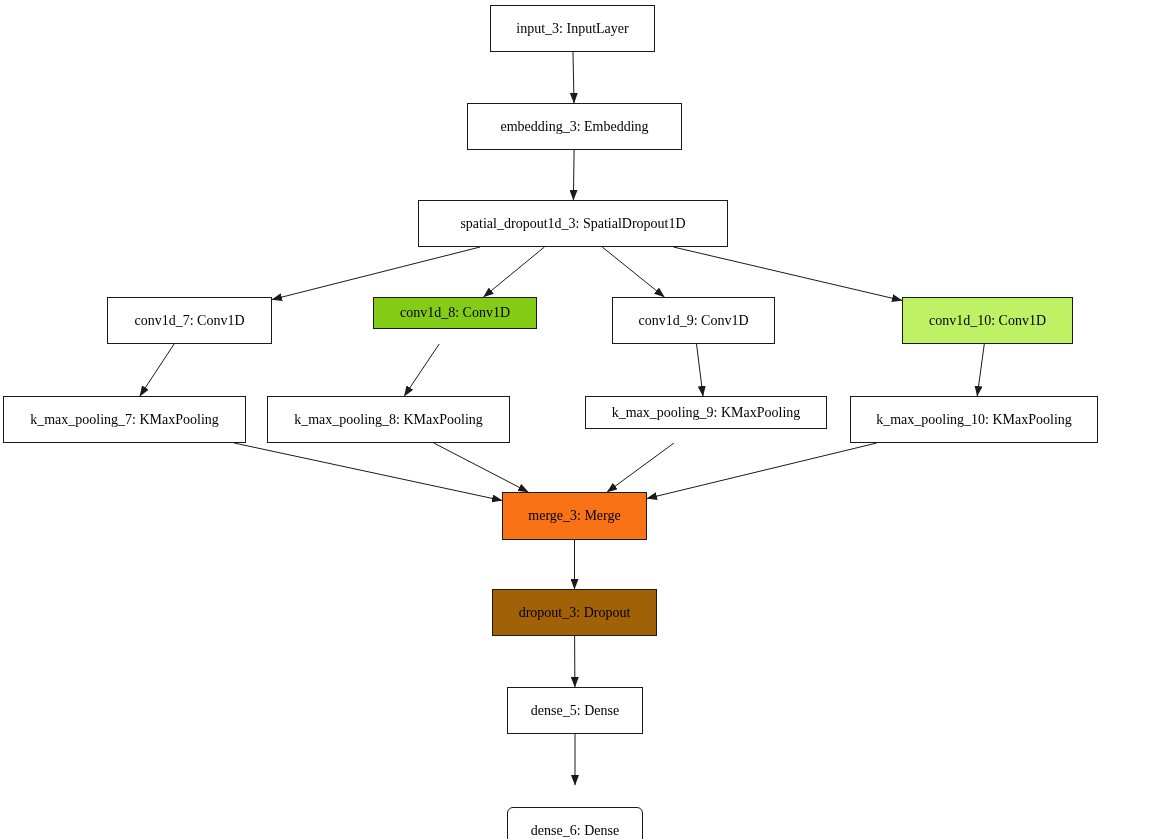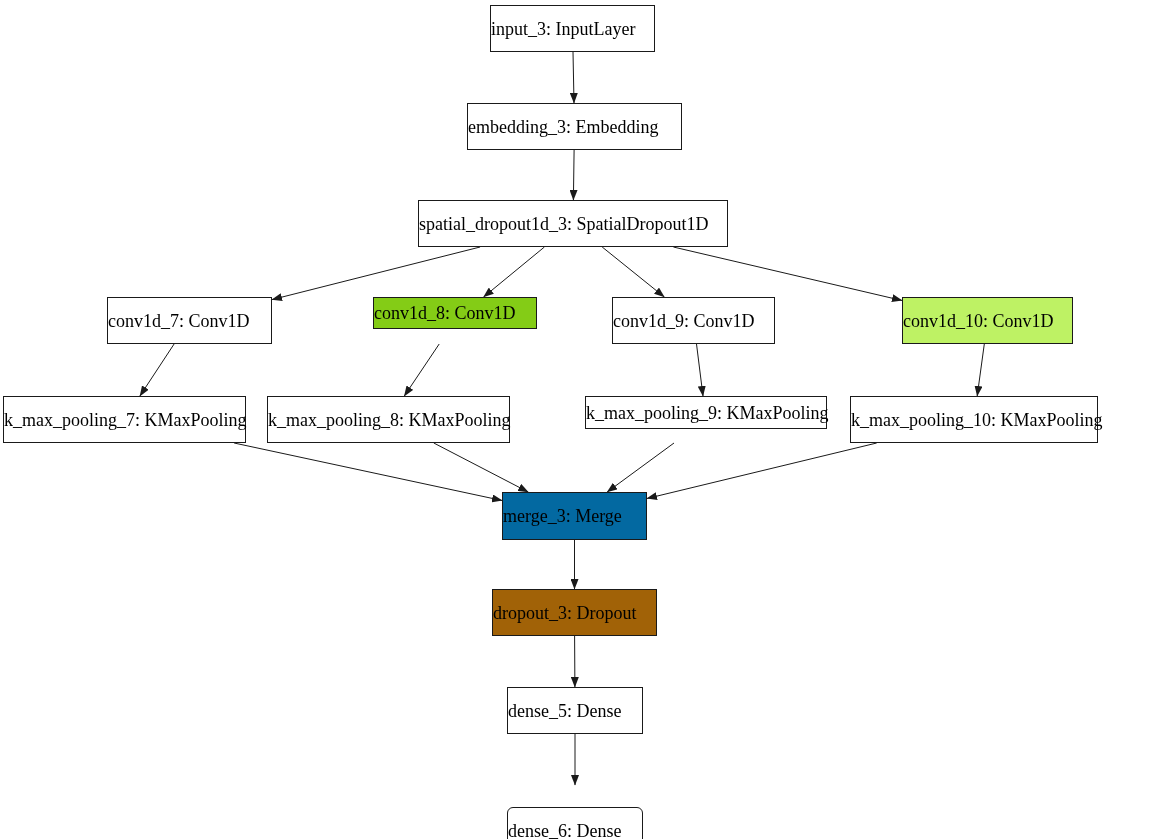--- a/index.html
+++ b/index.html
@@ -27,21 +27,22 @@
     height: 839px;
     display: block;
   }
   .node {
     position: absolute;
     box-sizing: border-box;
     background: #ffffff;
     border: 1px solid #1a1a1a;
     display: flex;
     align-items: center;
-    font-size: 18px;
+    justify-content: center;
+    font-size: 14px;
     line-height: 1;
     color: #000000;
     white-space: nowrap;
     text-align: center;
   }
   .edge-line {
     stroke: #1a1a1a;
     stroke-width: 1;
     fill: none;
   }
@@ -101,21 +102,21 @@
     </div>
     <div class="node" style="left: 267px; top: 396px; width: 243px; height: 47px; background: rgb(255, 255, 255); border-color: rgb(26, 26, 26);">
       <span>k_max_pooling_8: KMaxPooling</span>
     </div>
     <div class="node" style="left: 585px; top: 396px; width: 242px; height: 33px; background: rgb(255, 255, 255); border-color: rgb(26, 26, 26);">
       <span>k_max_pooling_9: KMaxPooling</span>
     </div>
     <div class="node" style="left: 850px; top: 396px; width: 248px; height: 47px; background: rgb(255, 255, 255); border-color: rgb(26, 26, 26);">
       <span>k_max_pooling_10: KMaxPooling</span>
     </div>
-    <div class="node" style="left: 502px; top: 492px; width: 145px; height: 48px; background: #0369a1; border-color: rgb(26, 26, 26);">
+    <div class="node" style="left: 502px; top: 492px; width: 145px; height: 48px; background: #f97316; border-color: rgb(26, 26, 26);">
       <span>merge_3: Merge</span>
     </div>
     <div class="node" style="left: 492px; top: 589px; width: 165px; height: 47px; background: #a16207; border-color: rgb(26, 26, 26);">
       <span>dropout_3: Dropout</span>
     </div>
     <div class="node" style="left: 507px; top: 687px; width: 136px; height: 47px; background: rgb(255, 255, 255); border-color: rgb(26, 26, 26);">
       <span>dense_5: Dense</span>
     </div>
     <div class="node" style="left: 507px; top: 807px; width: 136px; height: 47px; background: rgb(255, 255, 255); border-color: rgb(26, 26, 26); border-radius: 6px;">
       <span>dense_6: Dense</span>

